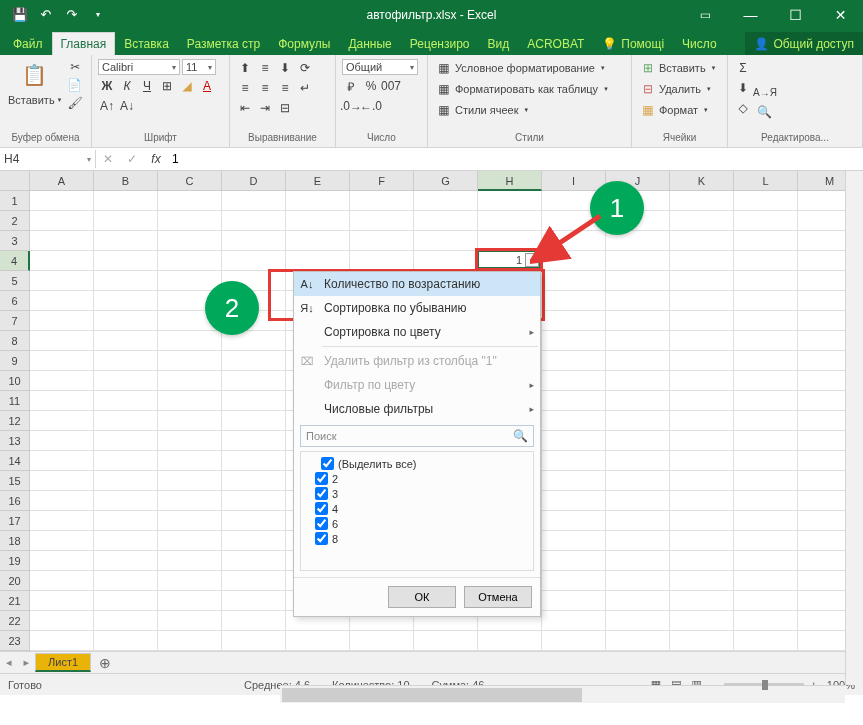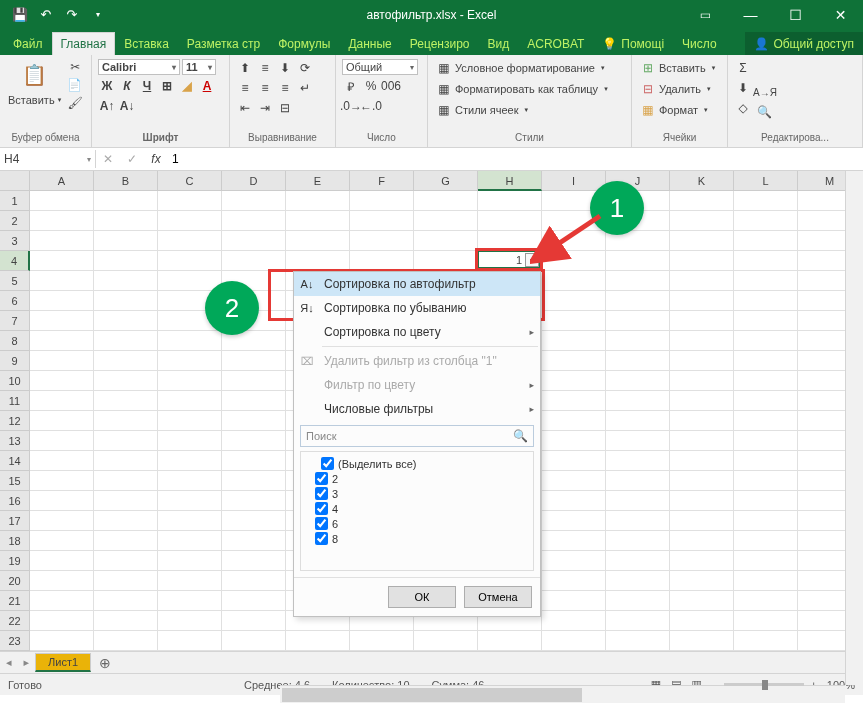--- a/index.html
+++ b/index.html
@@ -128,21 +128,21 @@
           </div>
       </div>
       <div class="vstack">
         <div class="icon">✂</div>
         <div class="icon">📄</div>
         <div class="icon">🖌</div>
       </div>
     </div>
     <div class="gtitle">Буфер обмена</div>
   </div>
-  <div class="group" style="width:138px;font-weight:bold;">
+  <div class="group" style="width:138px;">
     <div class="gbody vstack">
       <div class="hstack">
         <div class="combo" style="width:82px;">
             <span>Calibri</span>
             <span class="arrow">▾</span>
           </div>
         <div class="combo" style="width:34px;">
             <span>11</span>
             <span class="arrow">▾</span>
           </div>
@@ -194,21 +194,21 @@
   </div>
   <div class="group" style="width:92px;">
     <div class="gbody vstack">
       <div class="combo" style="width:76px;">
           <span>Общий</span>
           <span class="arrow">▾</span>
         </div>
       <div class="hstack">
         <div class="fmtbtn">₽</div>
         <div class="fmtbtn">%</div>
-        <div class="fmtbtn">006</div>
+        <div class="fmtbtn">007</div>
       </div>
       <div class="hstack">
         <div class="fmtbtn">.0→</div>
         <div class="fmtbtn">←.0</div>
       </div>
     </div>
     <div class="gtitle">Число</div>
   </div>
   <div class="group" style="width:204px;">
     <div class="gbody vstack" style="gap:3px;">
@@ -672,21 +672,21 @@
     <div style="text-align:right;padding-right:16px;line-height:17px;font-size:11px;">1</div>
   </div>
   <div class="filterbtn" style="left:525px; top:82px;">▼</div>
 
   <div class="redbox" style="left:475px; top:77px; width:68px; height:23px;"></div>
   <div class="redbox" style="left:268px; top:98px; width:277px; height:52px;"></div>
 
   <div class="context" style="left:293px; top:100px;">
     <div class="citem hover">
         <span class="cicon">A↓</span>
-        <span>Сортировка по автофильтр</span>
+        <span>Количество по возрастанию</span>
       </div>
     <div class="citem">
         <span class="cicon">Я↓</span>
         <span>Сортировка по убыванию</span>
       </div>
     <div class="citem">
         <span>Сортировка по цвету</span>
         <span class="sub">▸</span>
       </div>
     <div class="csep"></div>

